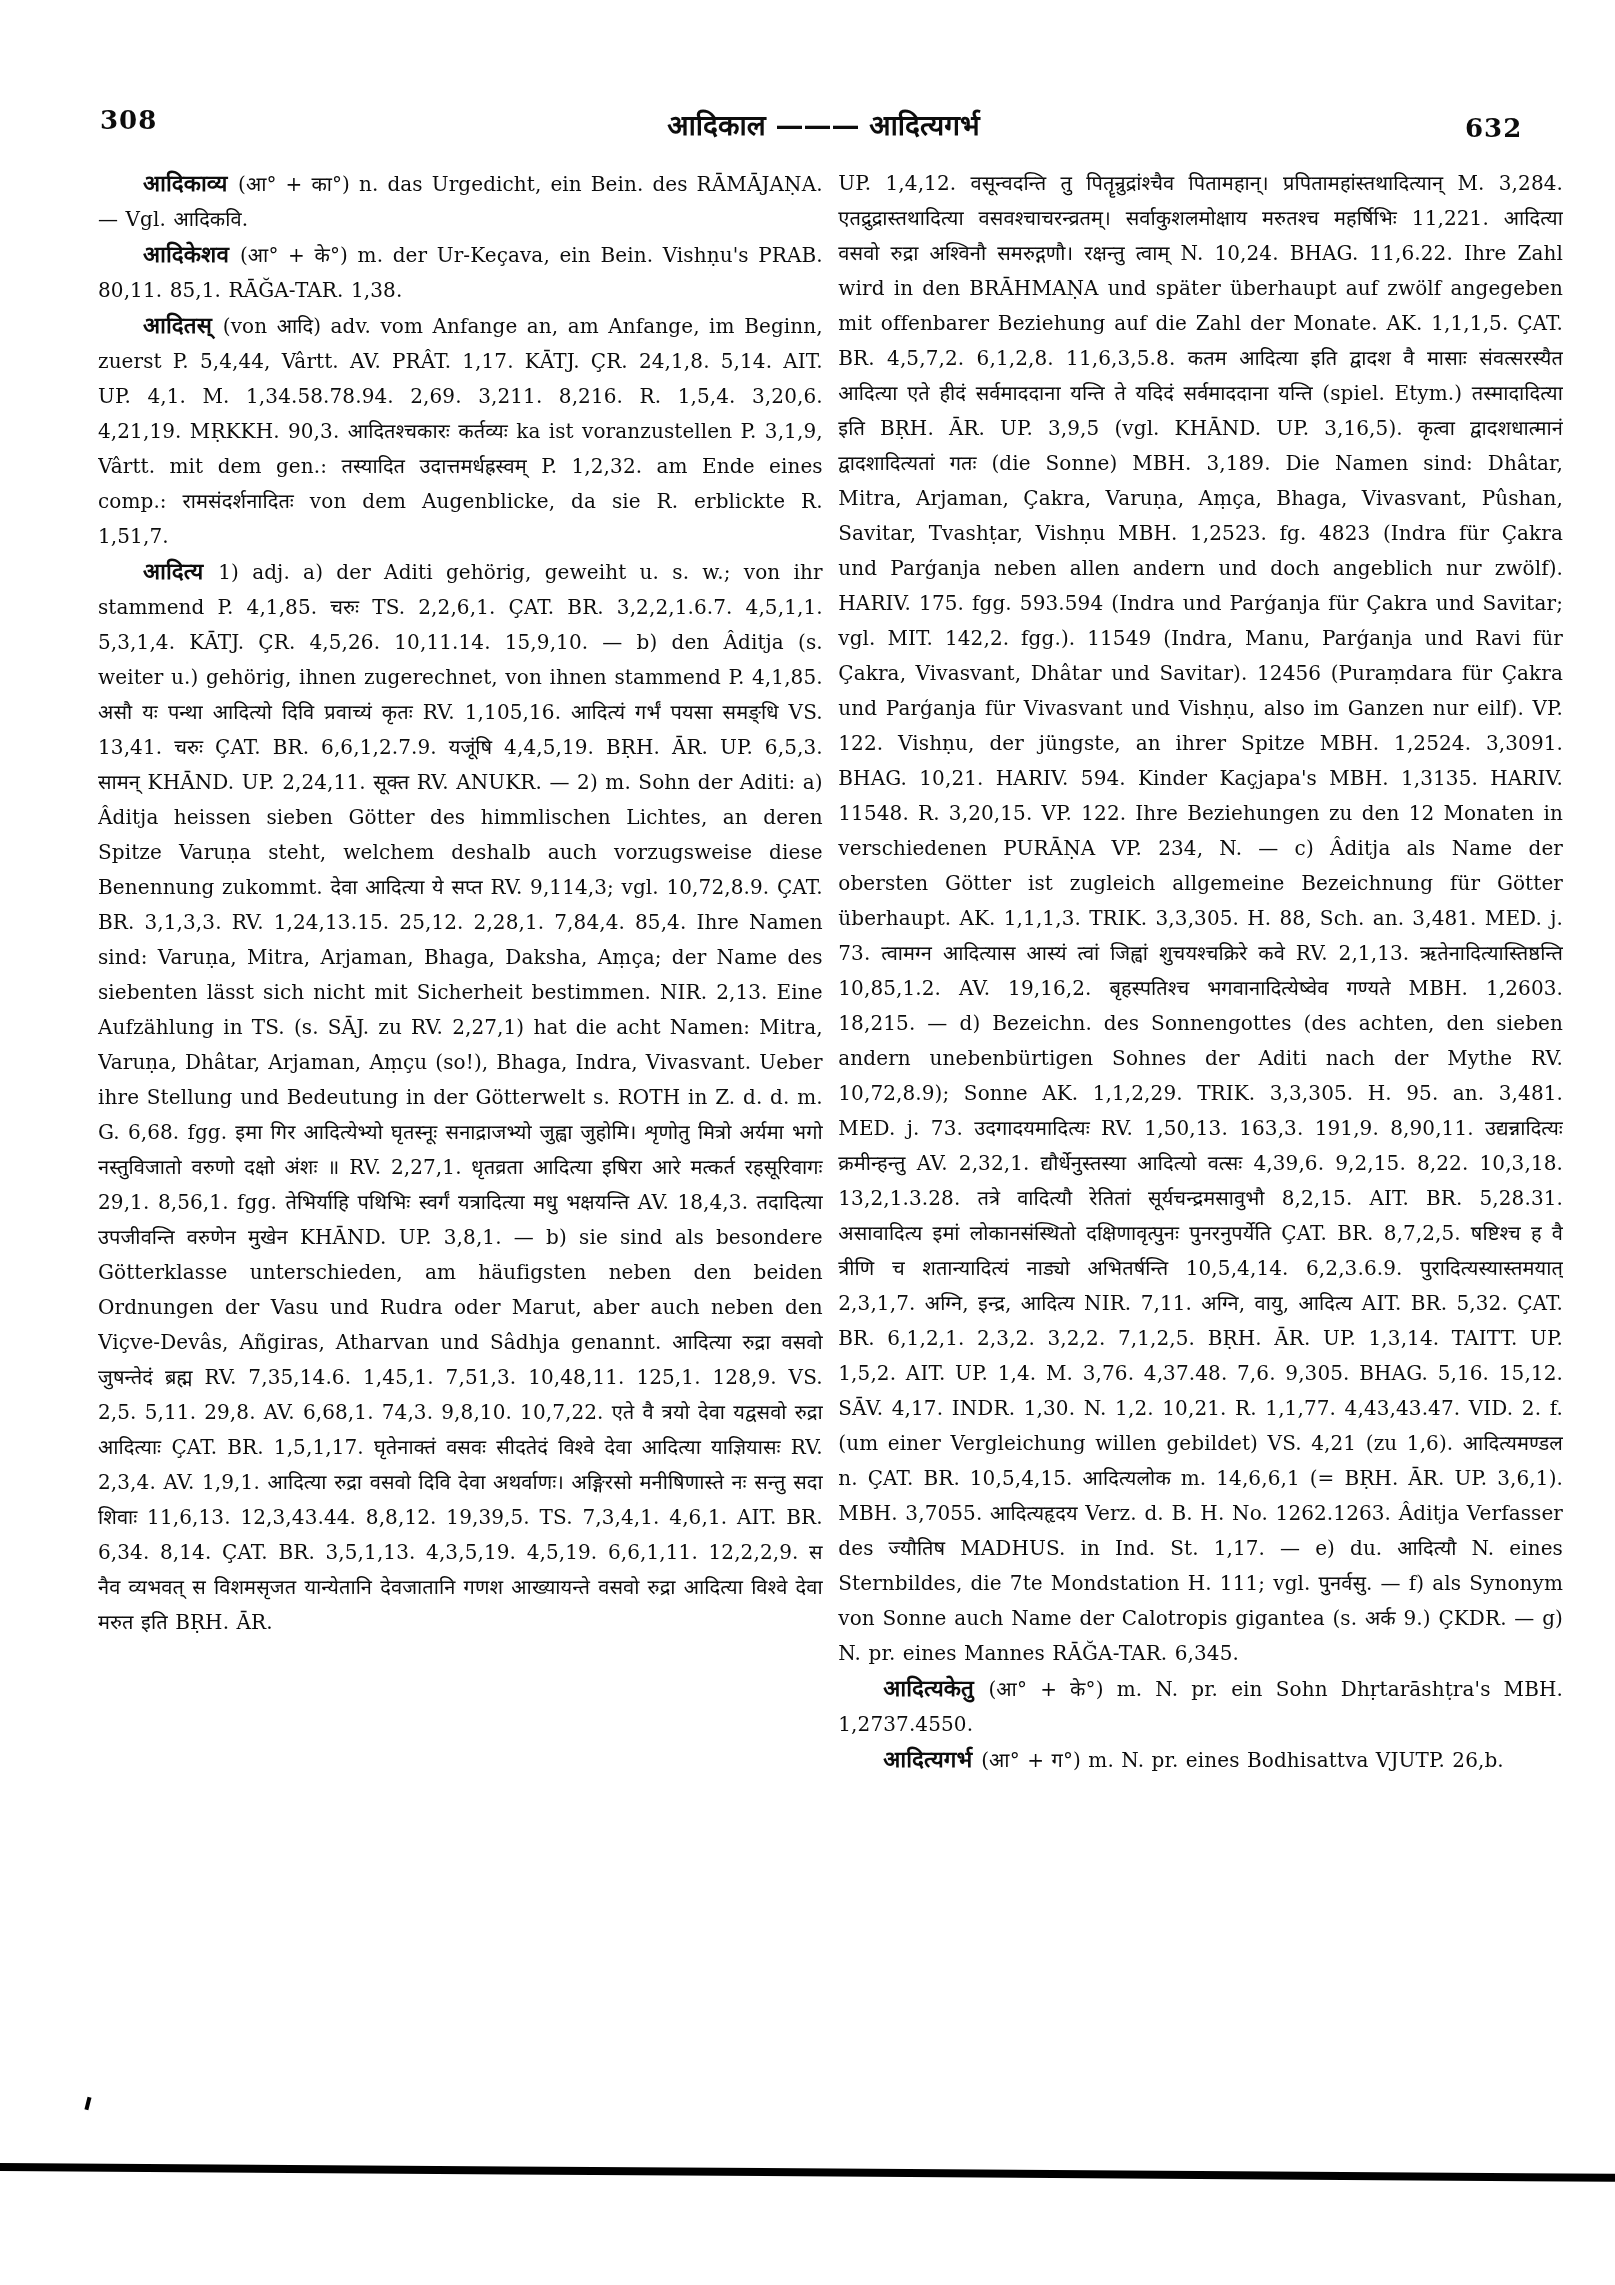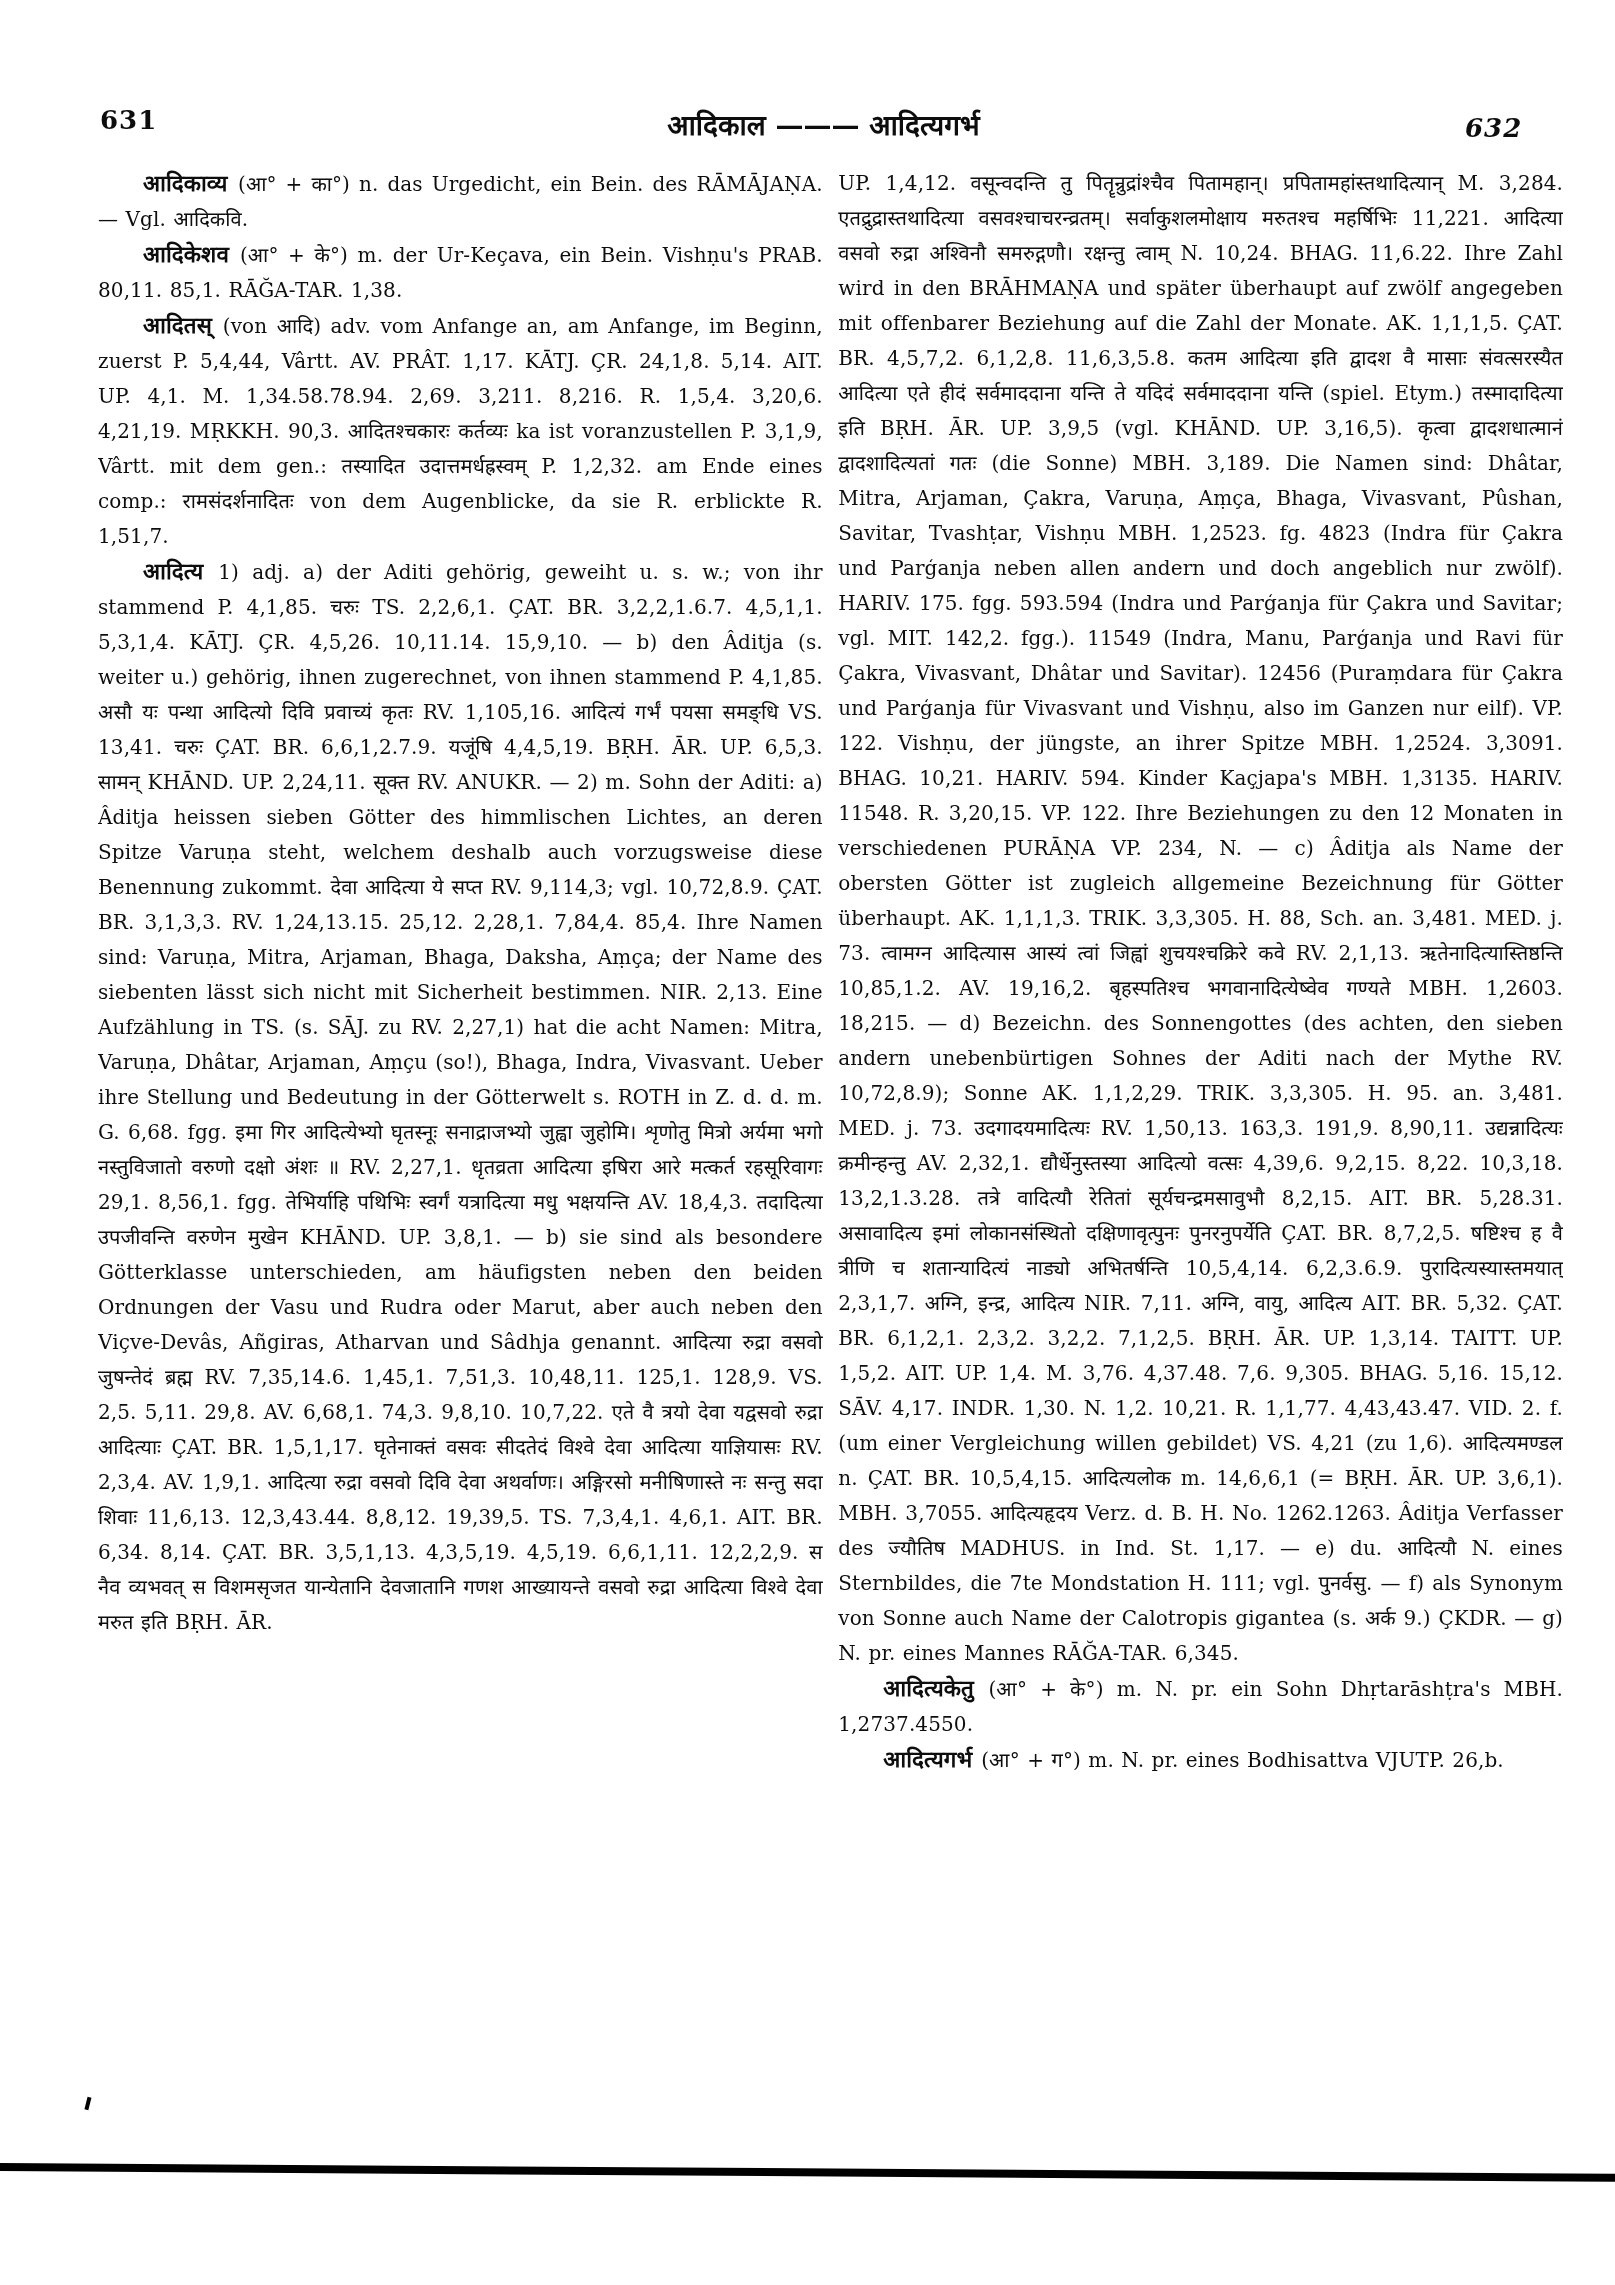--- a/index.html
+++ b/index.html
@@ -12,21 +12,21 @@
     overflow:hidden;
   }
   .page { position:absolute; inset:0; }
 
   .header-row { position:absolute; top:105px; left:0; width:1615px; height:47px; }
   .pageno {
     position:absolute; top:0;
     font-size:26px; font-weight:bold; letter-spacing:1px;
   }
   .pageno.left  { left:100px; }
-  .pageno.right { left:1465px; top:7.8px;font-style:italic; }
+  .pageno.right { left:1465px; top:7.8px; }
   .running-head {
     position:absolute; top:0; left:16px; width:100%;
     text-align:center;
     font-size:28px; font-weight:bold;
   }
 
   .columns {
     position:absolute; top:166px; left:98px;
     width:1465px; height:1897px;
     display:flex; gap:15.6px;
@@ -56,21 +56,21 @@
     width:3.9px; height:12.7px; background:#000;
     transform:rotate(14deg);
   }
 </style>
 </head>
 <body>
 
 <div class="page">
 
   <div class="header-row">
-    <span class="pageno left">631</span>
+    <span class="pageno left">308</span>
     <span class="running-head">आदिकाल ——— आदित्यगर्भ</span>
     <span class="pageno right">632</span>
   </div>
 
   <div class="columns">
     <section class="col">
         <p class="entry"><span class="headword">आदिकाव्य </span>(आ° + का°) n. das Urgedicht, ein Bein. des RĀMĀJAṆA. — Vgl. आदिकवि.</p>
         <p class="entry"><span class="headword">आदिकेशव </span>(आ° + के°) m. der Ur-Keçava, ein Bein. Vishṇu's PRAB. 80,11. 85,1. RĀĞA-TAR. 1,38.</p>
         <p class="entry"><span class="headword">आदितस् </span>(von आदि) adv. vom Anfange an, am Anfange, im Beginn, zuerst P. 5,4,44, Vârtt. AV. PRÂT. 1,17. KĀTJ. ÇR. 24,1,8. 5,14. AIT. UP. 4,1. M. 1,34.58.78.94. 2,69. 3,211. 8,216. R. 1,5,4. 3,20,6. 4,21,19. MṚKKH. 90,3. आदितश्चकारः कर्तव्यः ka ist voranzustellen P. 3,1,9, Vârtt. mit dem gen.: तस्यादित उदात्तमर्धह्रस्वम् P. 1,2,32. am Ende eines comp.: रामसंदर्शनादितः von dem Augenblicke, da sie R. erblickte R. 1,51,7.</p>
         <p class="entry"><span class="headword">आदित्य </span>1) adj. a) der Aditi gehörig, geweiht u. s. w.; von ihr stammend P. 4,1,85. चरुः TS. 2,2,6,1. ÇAT. BR. 3,2,2,1.6.7. 4,5,1,1. 5,3,1,4. KĀTJ. ÇR. 4,5,26. 10,11.14. 15,9,10. — b) den Âditja (s. weiter u.) gehörig, ihnen zugerechnet, von ihnen stammend P. 4,1,85. असौ यः पन्था आदित्यो दिवि प्रवाच्यं कृतः RV. 1,105,16. आदित्यं गर्भं पयसा समङ्धि VS. 13,41. चरुः ÇAT. BR. 6,6,1,2.7.9. यजूंषि 4,4,5,19. BṚH. ĀR. UP. 6,5,3. सामन् KHĀND. UP. 2,24,11. सूक्त RV. ANUKR. — 2) m. Sohn der Aditi: a) Âditja heissen sieben Götter des himmlischen Lichtes, an deren Spitze Varuṇa steht, welchem deshalb auch vorzugsweise diese Benennung zukommt. देवा आदित्या ये सप्त RV. 9,114,3; vgl. 10,72,8.9. ÇAT. BR. 3,1,3,3. RV. 1,24,13.15. 25,12. 2,28,1. 7,84,4. 85,4. Ihre Namen sind: Varuṇa, Mitra, Arjaman, Bhaga, Daksha, Aṃça; der Name des siebenten lässt sich nicht mit Sicherheit bestimmen. NIR. 2,13. Eine Aufzählung in TS. (s. SĀJ. zu RV. 2,27,1) hat die acht Namen: Mitra, Varuṇa, Dhâtar, Arjaman, Aṃçu (so!), Bhaga, Indra, Vivasvant. Ueber ihre Stellung und Bedeutung in der Götterwelt s. ROTH in Z. d. d. m. G. 6,68. fgg. इमा गिर आदित्येभ्यो घृतस्नूः सनाद्राजभ्यो जुह्वा जुहोमि। शृणोतु मित्रो अर्यमा भगो नस्तुविजातो वरुणो दक्षो अंशः ॥ RV. 2,27,1. धृतव्रता आदित्या इषिरा आरे मत्कर्त रहसूरिवागः 29,1. 8,56,1. fgg. तेभिर्याहि पथिभिः स्वर्गं यत्रादित्या मधु भक्षयन्ति AV. 18,4,3. तदादित्या उपजीवन्ति वरुणेन मुखेन KHĀND. UP. 3,8,1. — b) sie sind als besondere Götterklasse unterschieden, am häufigsten neben den beiden Ordnungen der Vasu und Rudra oder Marut, aber auch neben den Viçve-Devâs, Añgiras, Atharvan und Sâdhja genannt. आदित्या रुद्रा वसवो जुषन्तेदं ब्रह्म RV. 7,35,14.6. 1,45,1. 7,51,3. 10,48,11. 125,1. 128,9. VS. 2,5. 5,11. 29,8. AV. 6,68,1. 74,3. 9,8,10. 10,7,22. एते वै त्रयो देवा यद्वसवो रुद्रा आदित्याः ÇAT. BR. 1,5,1,17. घृतेनाक्तं वसवः सीदतेदं विश्वे देवा आदित्या याज्ञियासः RV. 2,3,4. AV. 1,9,1. आदित्या रुद्रा वसवो दिवि देवा अथर्वाणः। अङ्गिरसो मनीषिणास्ते नः सन्तु सदा शिवाः 11,6,13. 12,3,43.44. 8,8,12. 19,39,5. TS. 7,3,4,1. 4,6,1. AIT. BR. 6,34. 8,14. ÇAT. BR. 3,5,1,13. 4,3,5,19. 4,5,19. 6,6,1,11. 12,2,2,9. स नैव व्यभवत् स विशमसृजत यान्येतानि देवजातानि गणश आख्यायन्ते वसवो रुद्रा आदित्या विश्वे देवा मरुत इति BṚH. ĀR.</p>

